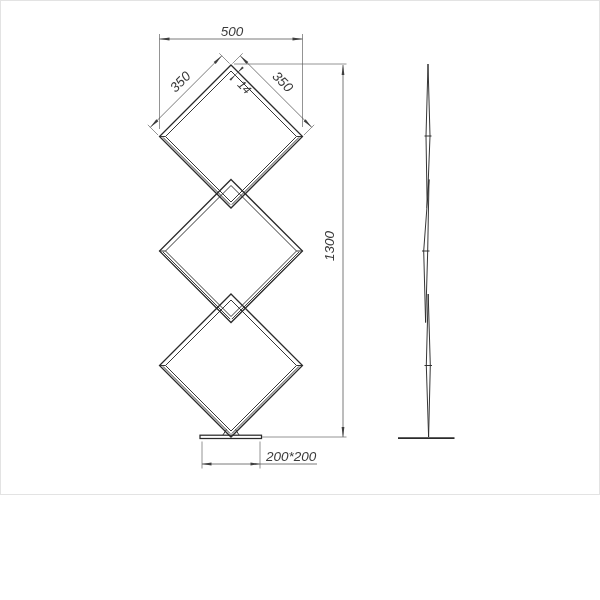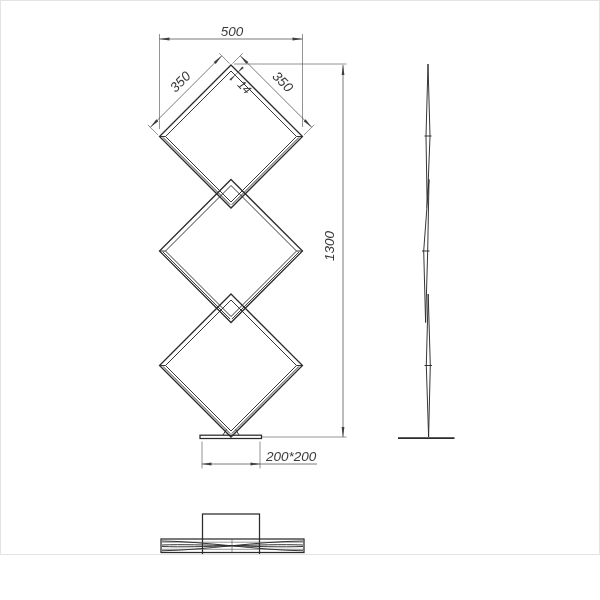--- a/index.html
+++ b/index.html
@@ -1,18 +1,18 @@
 <!DOCTYPE html>
 <html><head>
 <meta charset="utf-8">
 <style>
   html,body{margin:0;padding:0;background:#ffffff;}
   #canvas{
     position:relative;
-    width:600px;height:555px;
+    width:600px;height:495px;
     background:#ffffff;
     box-sizing:border-box;
     border:1px solid #e3e3e3;
     font-family:"Liberation Sans", sans-serif;
     overflow:hidden;
   }
   svg{display:block;}
   .geo{stroke:#2b2b2b;fill:none;stroke-width:1.25;stroke-linejoin:miter;}
   .geo-thin{stroke:#2b2b2b;fill:none;stroke-width:0.95;}
   .geo-fill{stroke:#2b2b2b;fill:#ffffff;stroke-width:0.95;}

